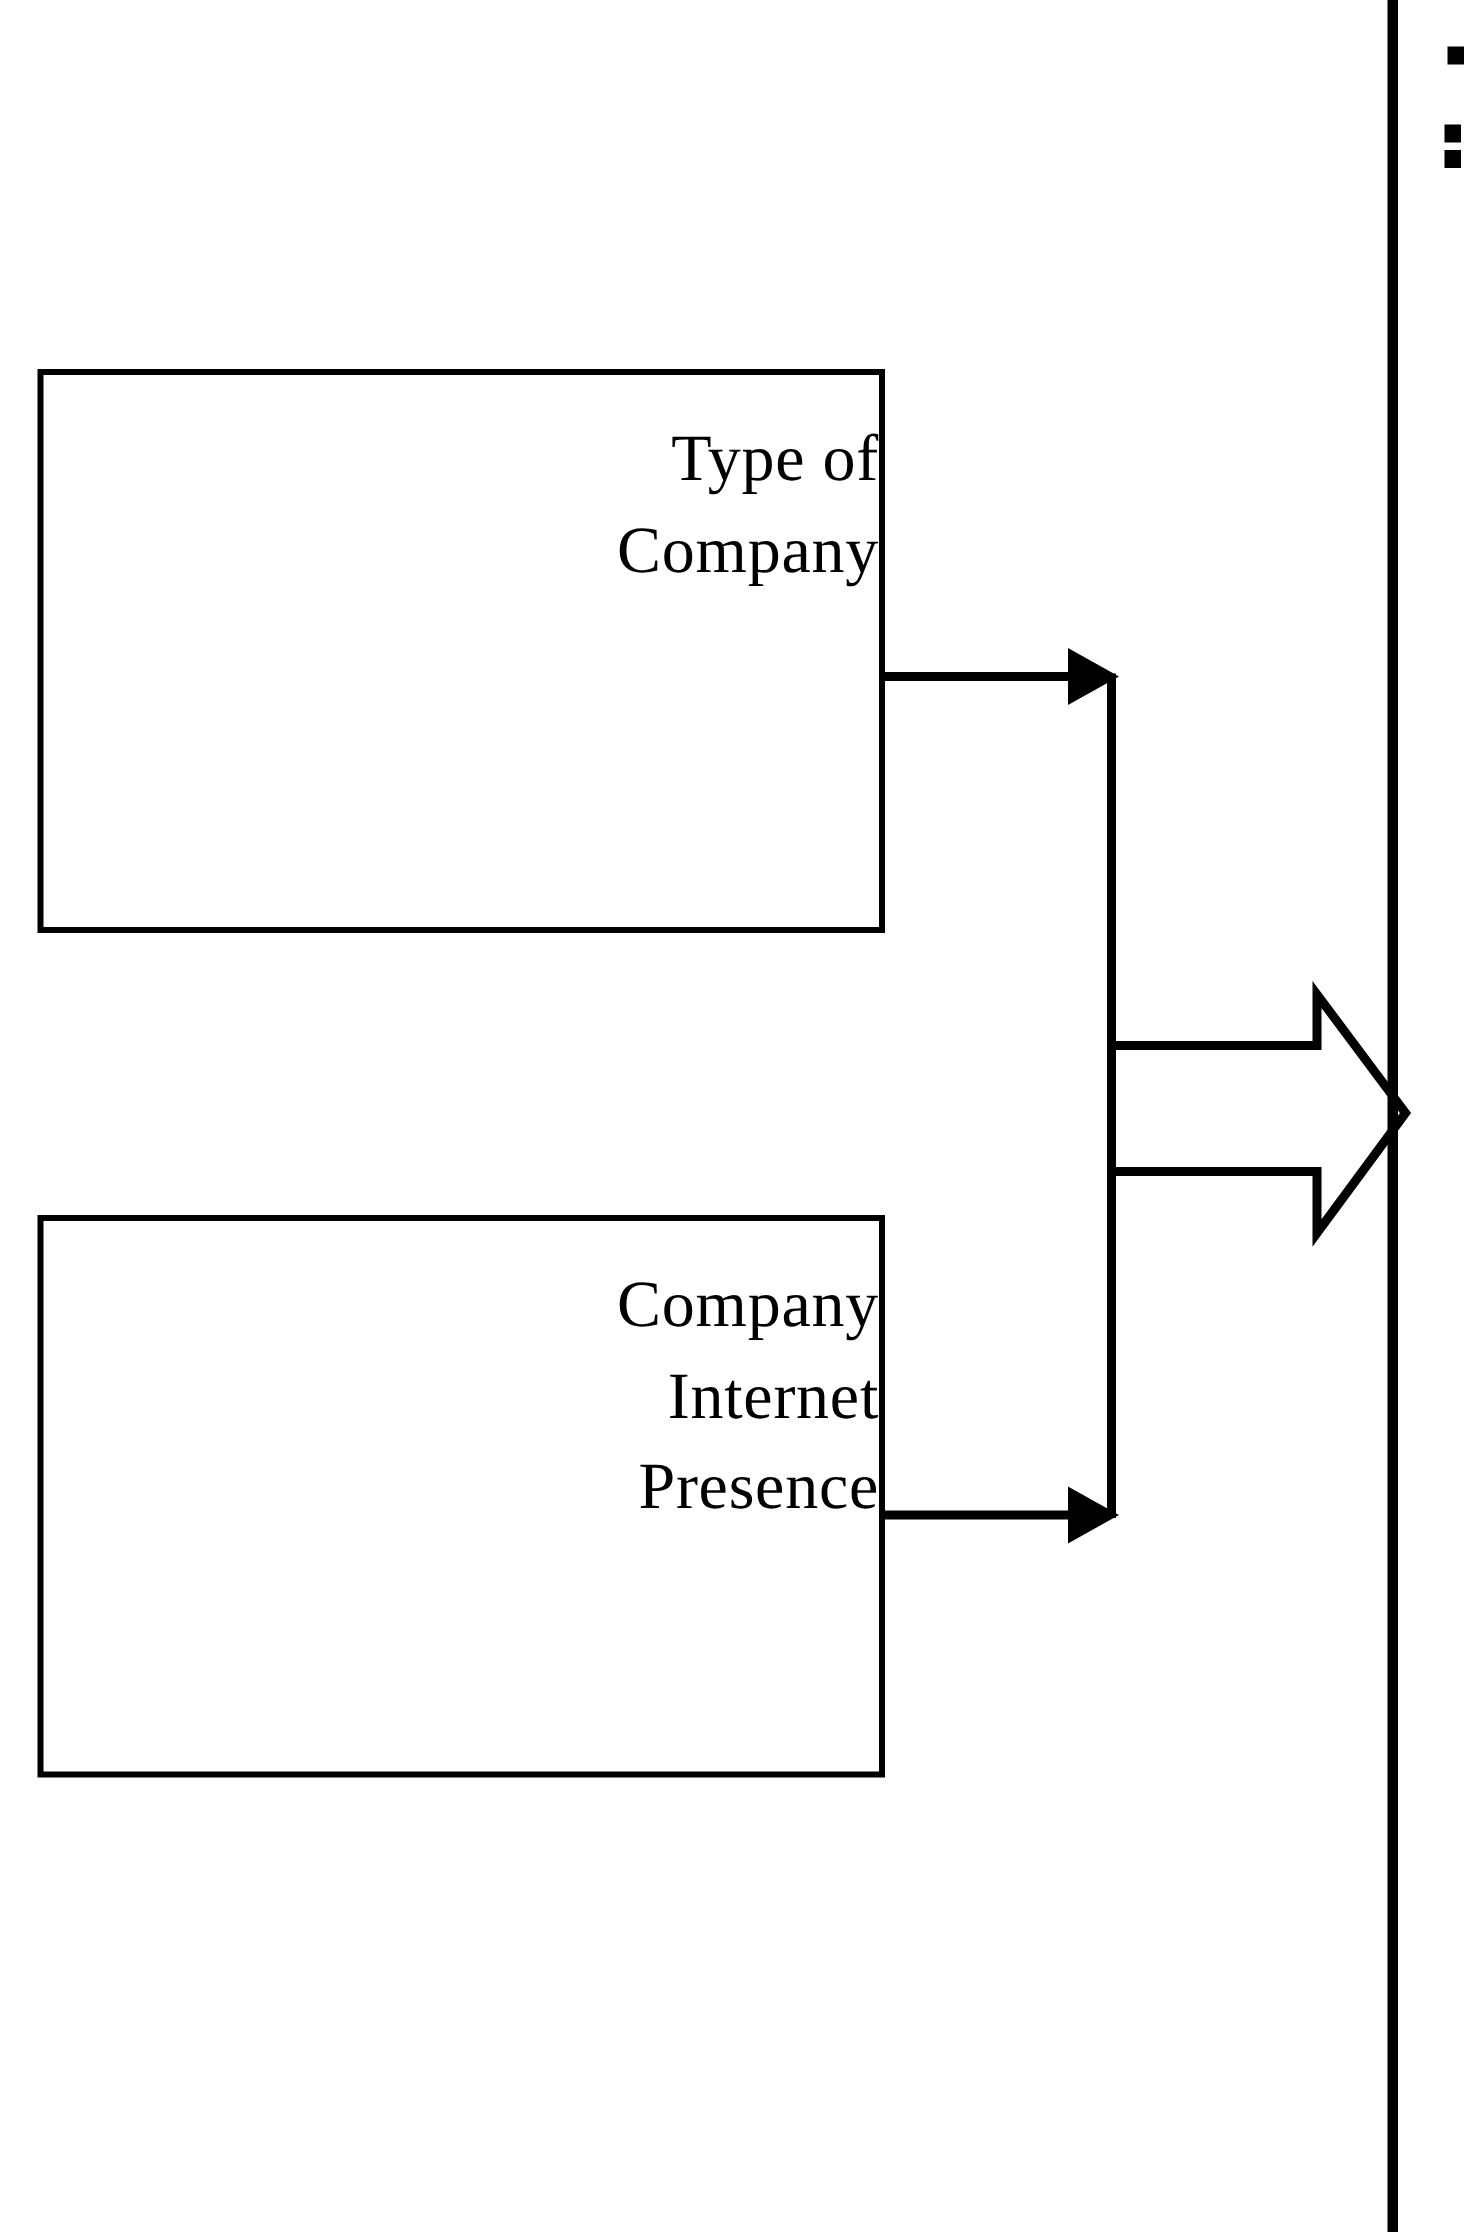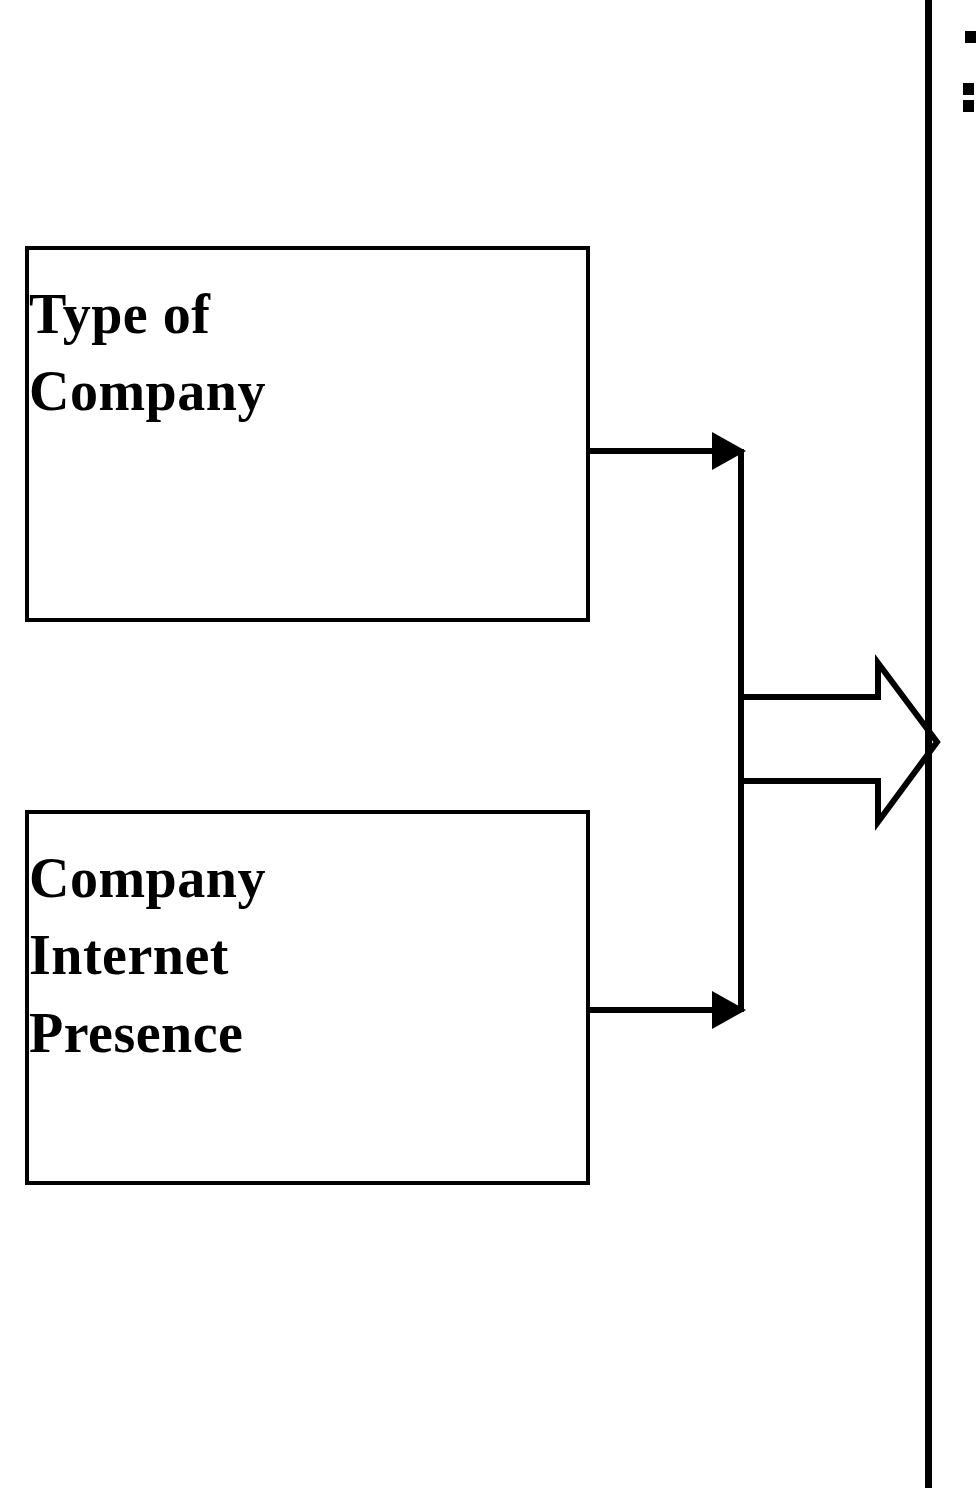--- a/index.html
+++ b/index.html
@@ -22,24 +22,24 @@
   .concept-box {
     position: absolute;
     box-sizing: border-box;
     border: 4px solid #000000;
     background: #ffffff;
   }
   .concept-box-label {
     position: absolute;
     left: 0;
     right: 0;
-    text-align: left;
+    text-align: right;
     font-family: "Liberation Serif", serif;
-    font-weight: bold;
-    font-size: 56px;
+    font-weight: normal;
+    font-size: 44px;
     line-height: 1.38;
     color: #000000;
     letter-spacing: 0.5px;
     white-space: pre-line;
   }
 
   #box-type-of-company { left: 25px; top: 246px; width: 565px; height: 376px; }
   #box-type-of-company .concept-box-label { top: 26px; }
 
   #box-internet-presence { left: 25px; top: 810px; width: 565px; height: 375px; }

